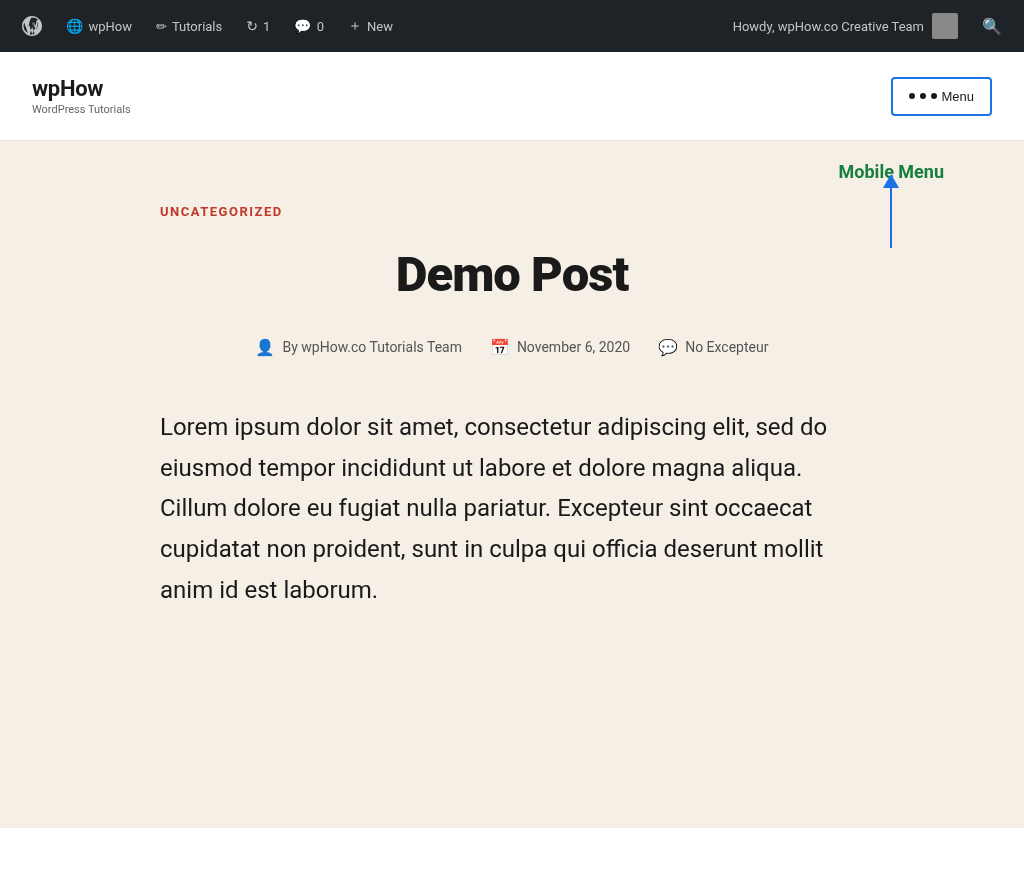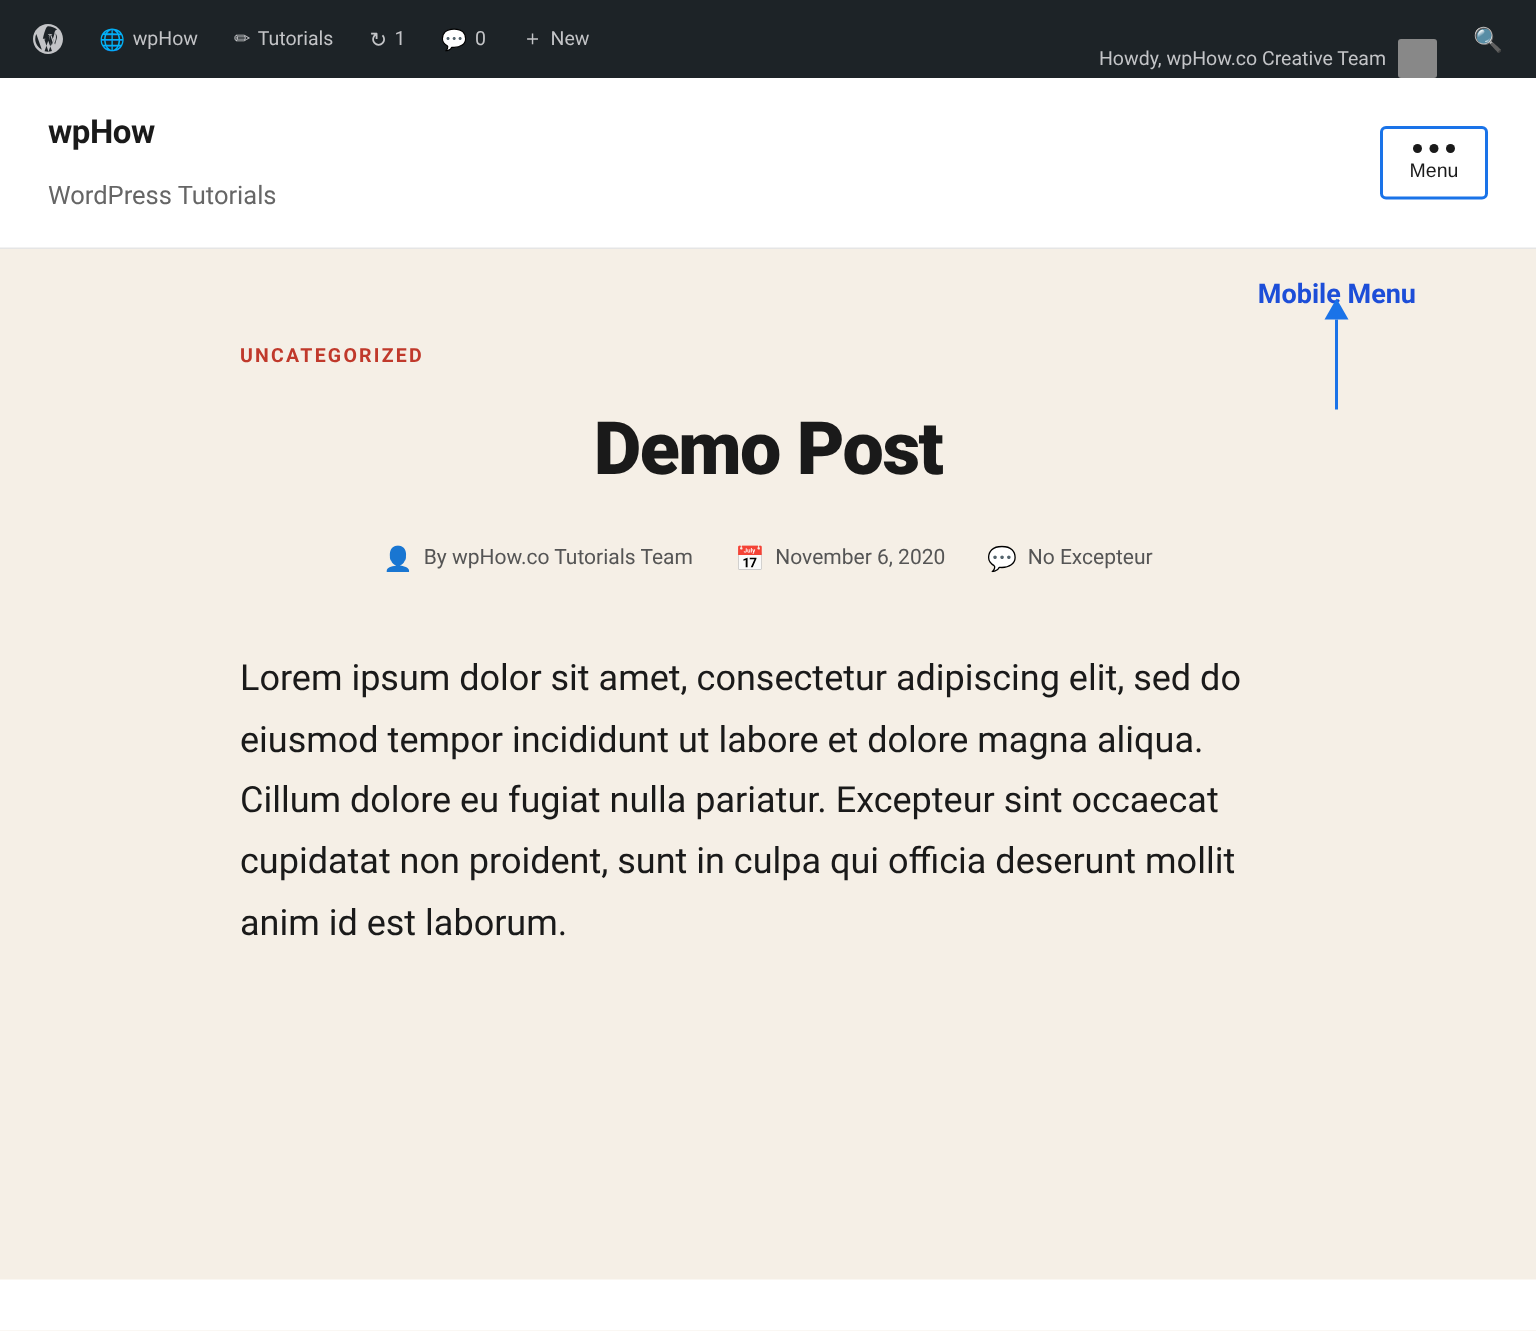--- a/index.html
+++ b/index.html
@@ -38,21 +38,21 @@
       height: 52px;
       cursor: pointer;
     }
     .admin-bar-wp-logo svg {
       fill: #c3c4c7;
       width: 20px;
       height: 20px;
     }
     .admin-bar-right {
       display: flex;
-      align-items: flex-end;
+      align-items: center;
       gap: 4px;
       color: #c3c4c7;
       font-size: 13px;
     }
     .admin-bar-right .howdy {
       display: flex;
       align-items: center;
       gap: 8px;
       padding: 0 10px;
     }
@@ -85,30 +85,30 @@
       border-bottom: 1px solid #e5e5e5;
     }
     .site-branding {}
     .site-title {
       font-size: 22px;
       font-weight: 700;
       color: #1a1a1a;
       letter-spacing: -0.3px;
     }
     .site-tagline {
-      font-size: 17px;
+      font-size: 11px;
       color: #666;
-      margin-top: 20px;
+      margin-top: 2px;
     }
     .menu-button {
       border: 2px solid #1a73e8;
       border-radius: 4px;
       padding: 10px 16px;
       display: flex;
-      flex-direction: column;
+      flex-direction: row;
       align-items: center;
       gap: 4px;
       cursor: pointer;
       background: #fff;
       min-width: 72px;
     }
     .menu-button .dots {
       display: flex;
       gap: 5px;
       align-items: center;
@@ -137,21 +137,21 @@
     .annotation {
       position: absolute;
       top: 20px;
       right: 80px;
       display: flex;
       flex-direction: column;
       align-items: center;
       gap: 6px;
     }
     .annotation-label {
-      color: #1d4ed8;
+      color: #15803d;
       font-size: 18px;
       font-weight: 700;
     }
     .annotation-arrow {
       display: flex;
       flex-direction: column;
       align-items: center;
     }
     .arrow-line {
       width: 2px;

